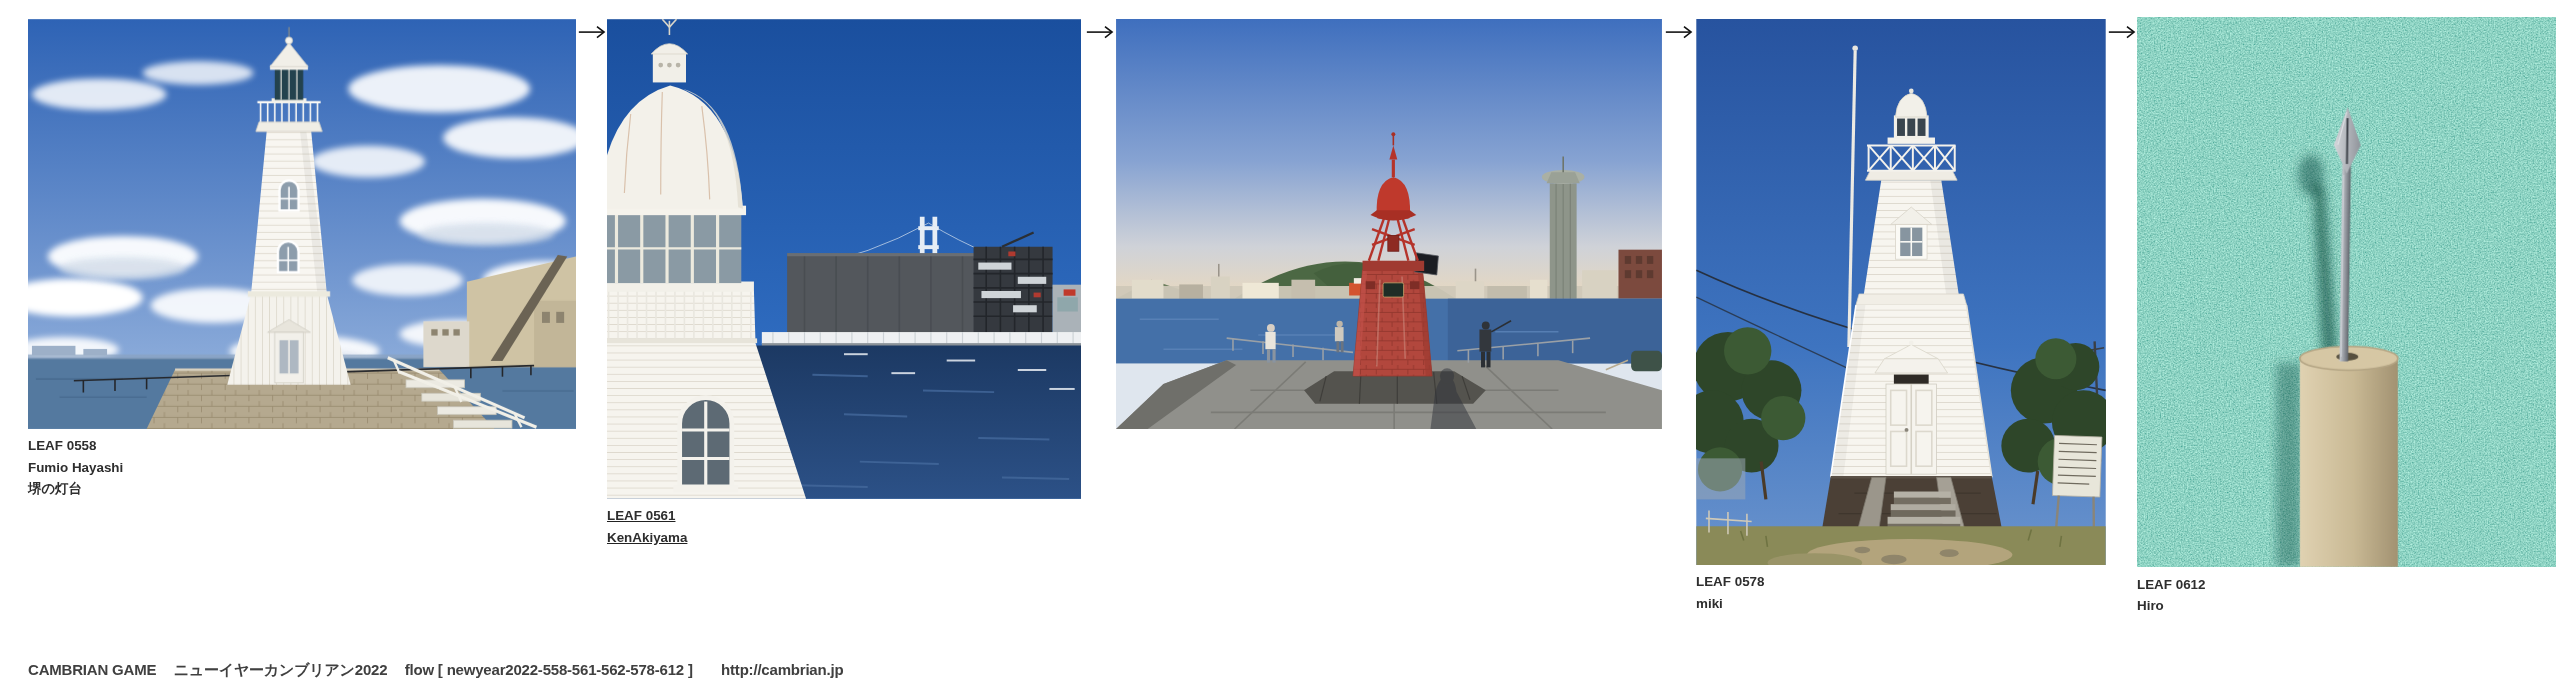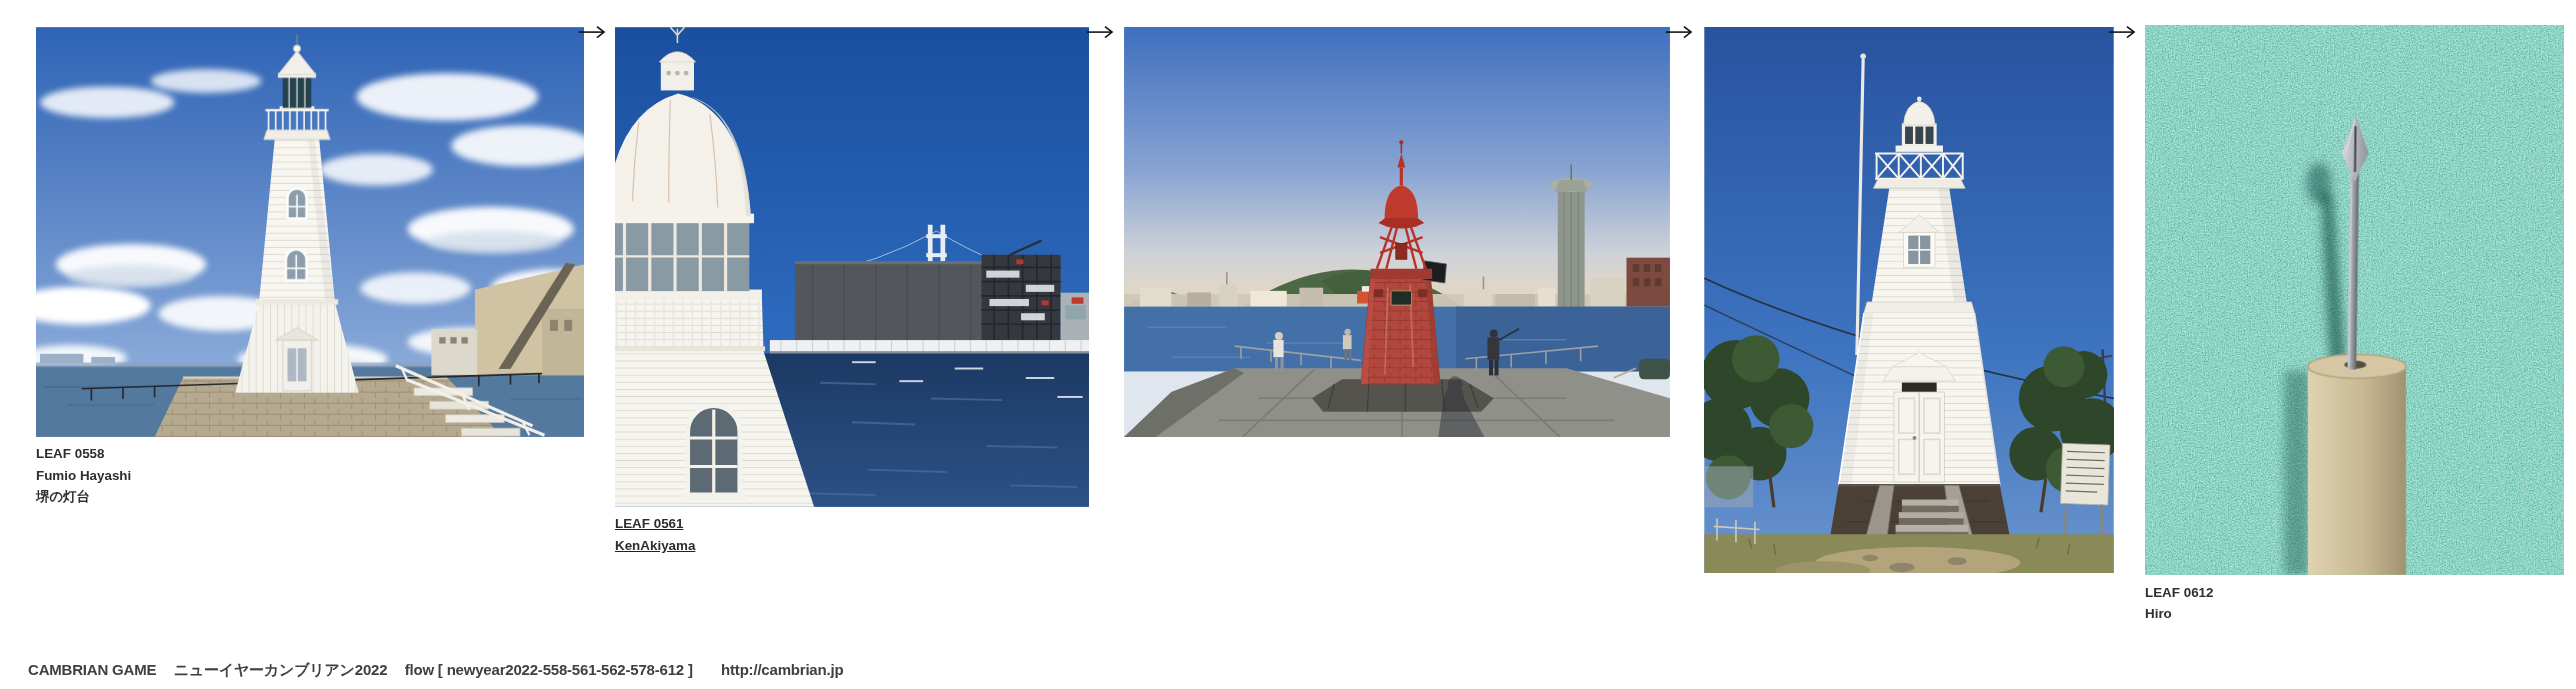--- a/index.html
+++ b/index.html
@@ -1,18 +1,18 @@
 <!DOCTYPE html>
 <html style="font-size:12.7px"><head>
 <meta charset="utf-8">
 <style>
   html,body{margin:0;padding:0;background:#fff;}
   .canvas{position:relative;width:2576px;height:689px;background:#fff;overflow:hidden;
           font-family:"Liberation Sans",sans-serif;color:#222;}
-  .flow-item{position:absolute;margin:8px;}
+  .flow-item{position:absolute;margin:0;}
   .photo{overflow:hidden;background:#dfe6ee;}
   .photo svg{display:block;}
   figcaption{margin-top:10.3px;}
   .cap-line{font-size:13.4px;font-weight:700;color:#2e2e2e;line-height:14.2px;margin-bottom:7.1px;white-space:nowrap;}
   .cap-line:empty{display:none;}
   .arrow{position:absolute;}
   .footer{position:absolute;left:28px;top:661px;font-size:15px;font-weight:700;color:#404040;
           letter-spacing:-0.2px;white-space:nowrap;}
   .footer span{margin-right:17.4px;}
   .footer .f-url{margin-left:11px;margin-right:0;}
@@ -689,20 +689,25 @@
             <line x1="460" y1="668" x2="462" y2="654"></line>
           </g>
         <g stroke="#cfc9b8" stroke-width="2">
             <line x1="16" y1="622" x2="16" y2="650"></line>
             <line x1="40" y1="624" x2="40" y2="652"></line>
             <line x1="64" y1="626" x2="64" y2="654"></line>
             <line x1="12" y1="632" x2="70" y2="636"></line>
           </g>
       </svg>
     </div>
+    <figcaption>
+      <div class="cap-line">LEAF 0578</div>
+      <div class="cap-line">miki</div>
+
+    </figcaption>
   </figure>
 
   <div class="arrow" style="left:2108px;top:24.5px;">
     <svg width="28.5" height="14.2" viewBox="0 0 36 18">
         <line x1="1" y1="9" x2="32" y2="9" stroke="#111" stroke-width="2"></line>
         <polyline points="24,2 33,9 24,16" fill="none" stroke="#111" stroke-width="2"></polyline>
       </svg>
   </div>
 
   <figure class="flow-item" style="left:2137px;top:17.4px;">

